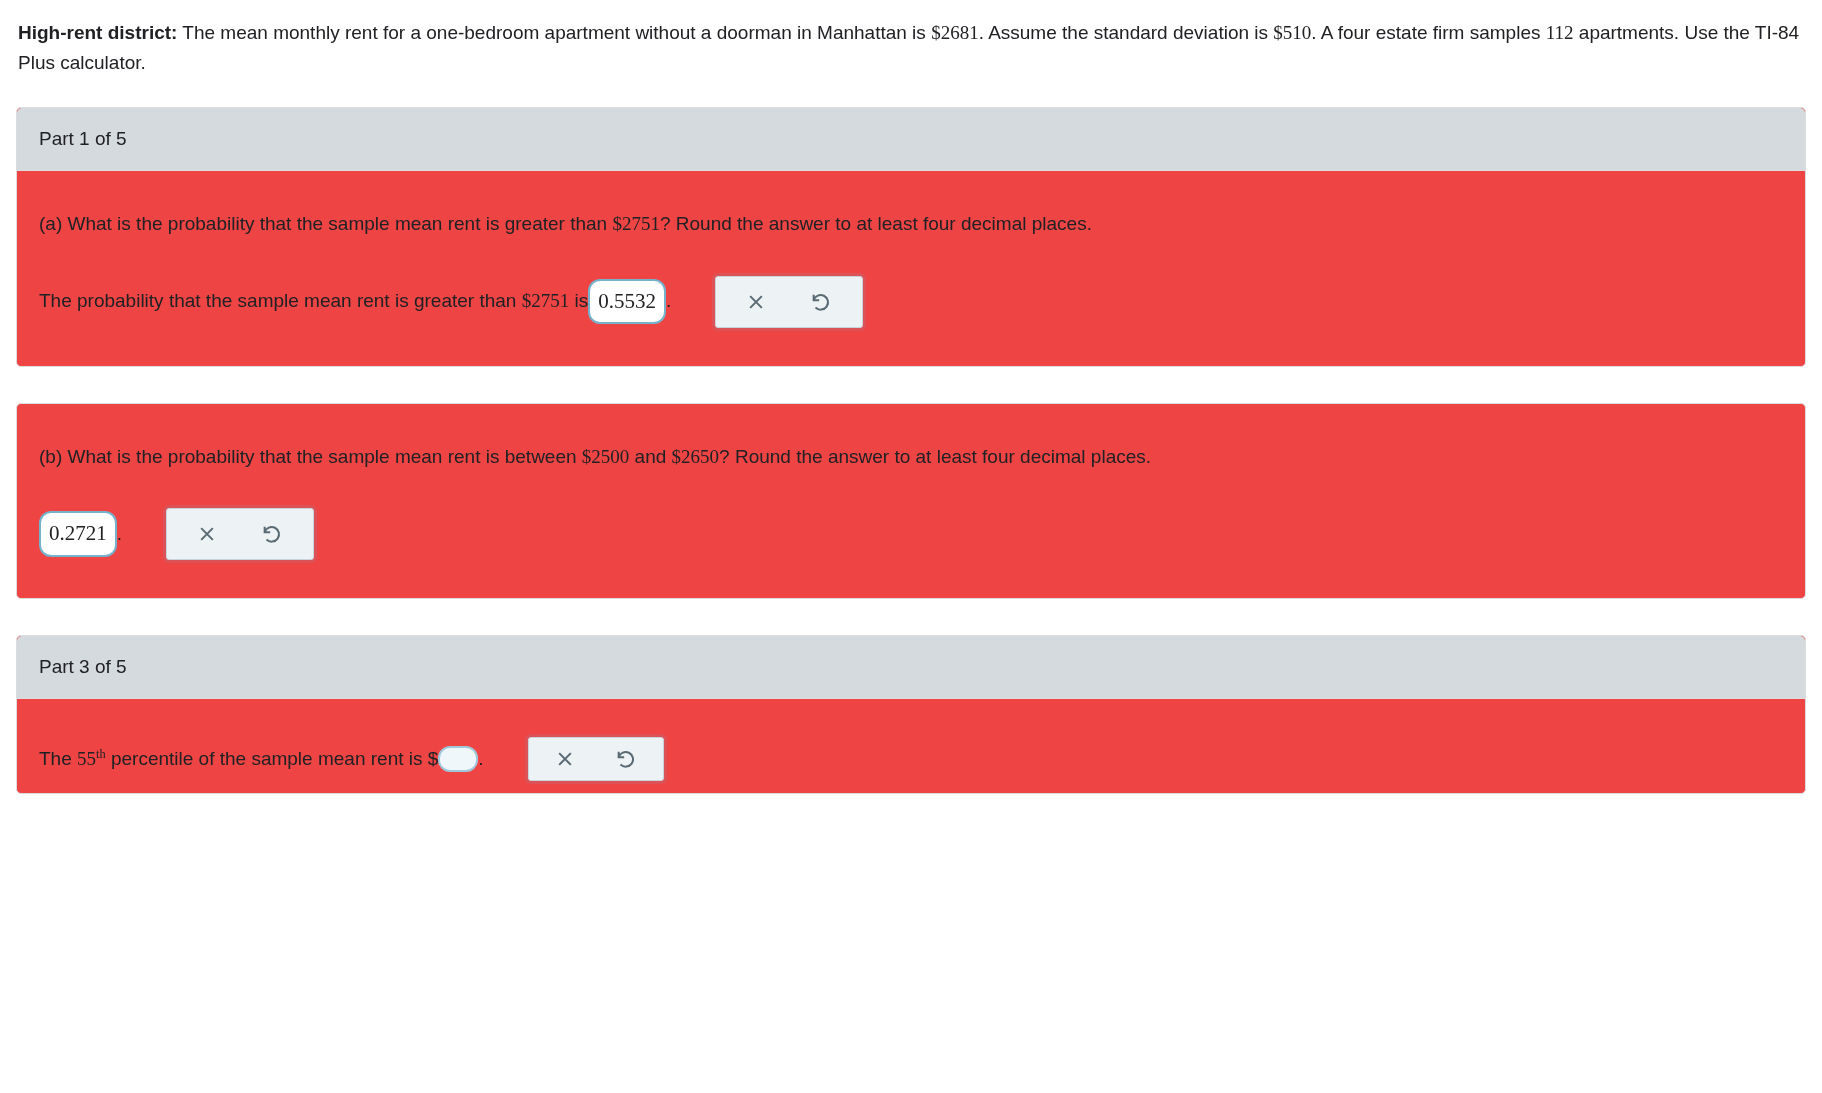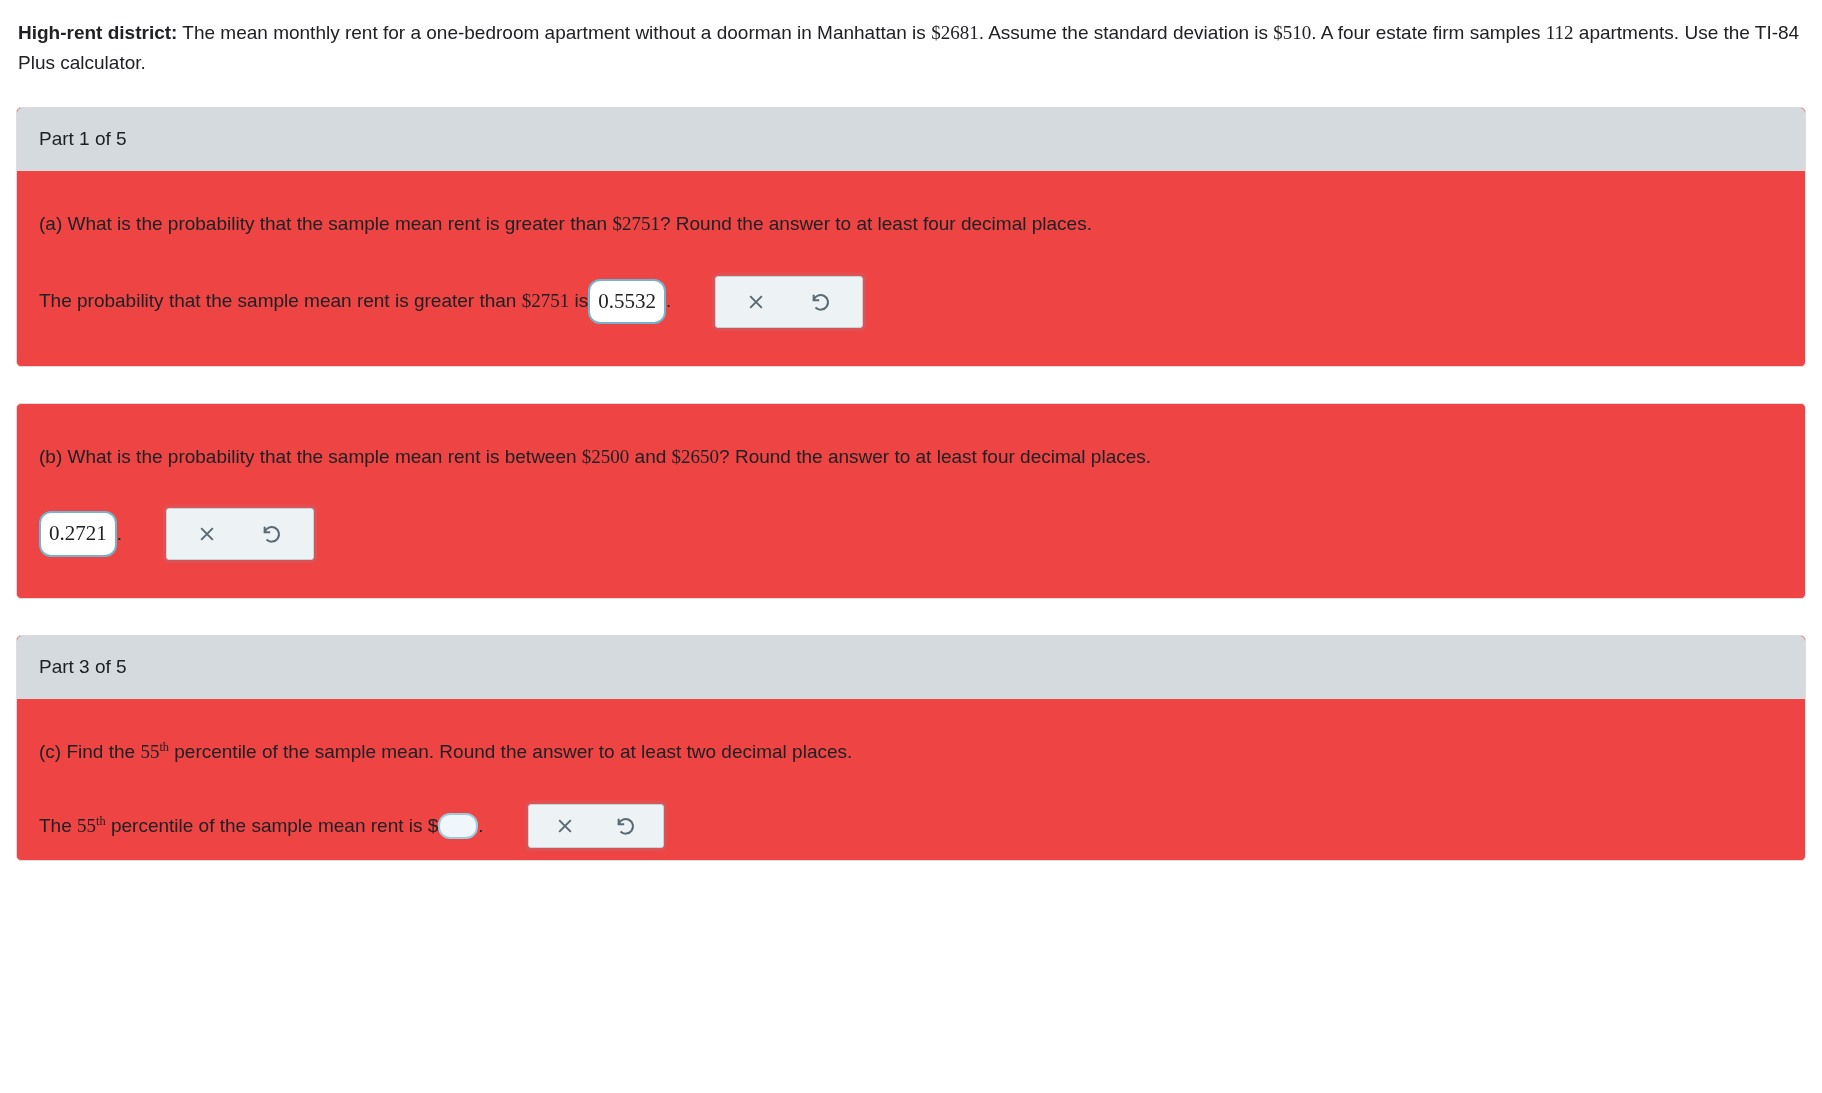--- a/index.html
+++ b/index.html
@@ -144,23 +144,20 @@
             <path d="M4 4 L4 10 L10 10"></path>
           </svg>
       </span>
     </div>
   </div>
 </div>
 
 <div class="panel" style="margin-bottom:0;">
   <div class="panel-header">Part 3 of 5</div>
   <div class="panel-body" style="padding-bottom:12px;">
-    <div class="question">
-      <span>(c) Find the </span><span class="math-num">55</span><sup class="math-num">th</sup><span> percentile of the sample mean. Round the answer to at least two decimal places.</span>
-    </div>
     <div class="answer-line">
       <span>
         <span>The </span><span class="math-num">55</span><sup class="math-num">th</sup><span> percentile of the sample mean rent is  $</span>
       </span>
       <span class="answer-box empty"></span>
       <span>.</span>
       <span class="action-row small">
         <svg class="icon-x" viewBox="0 0 24 24">
             <path d="M5 5 L19 19 M19 5 L5 19"></path>
           </svg>

